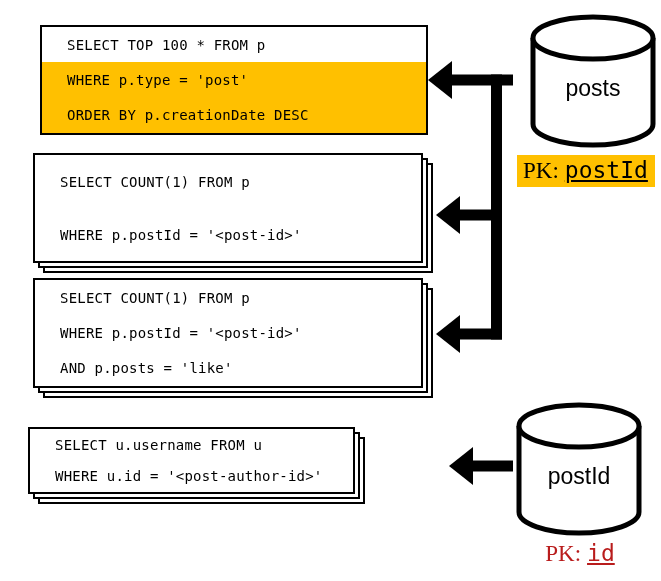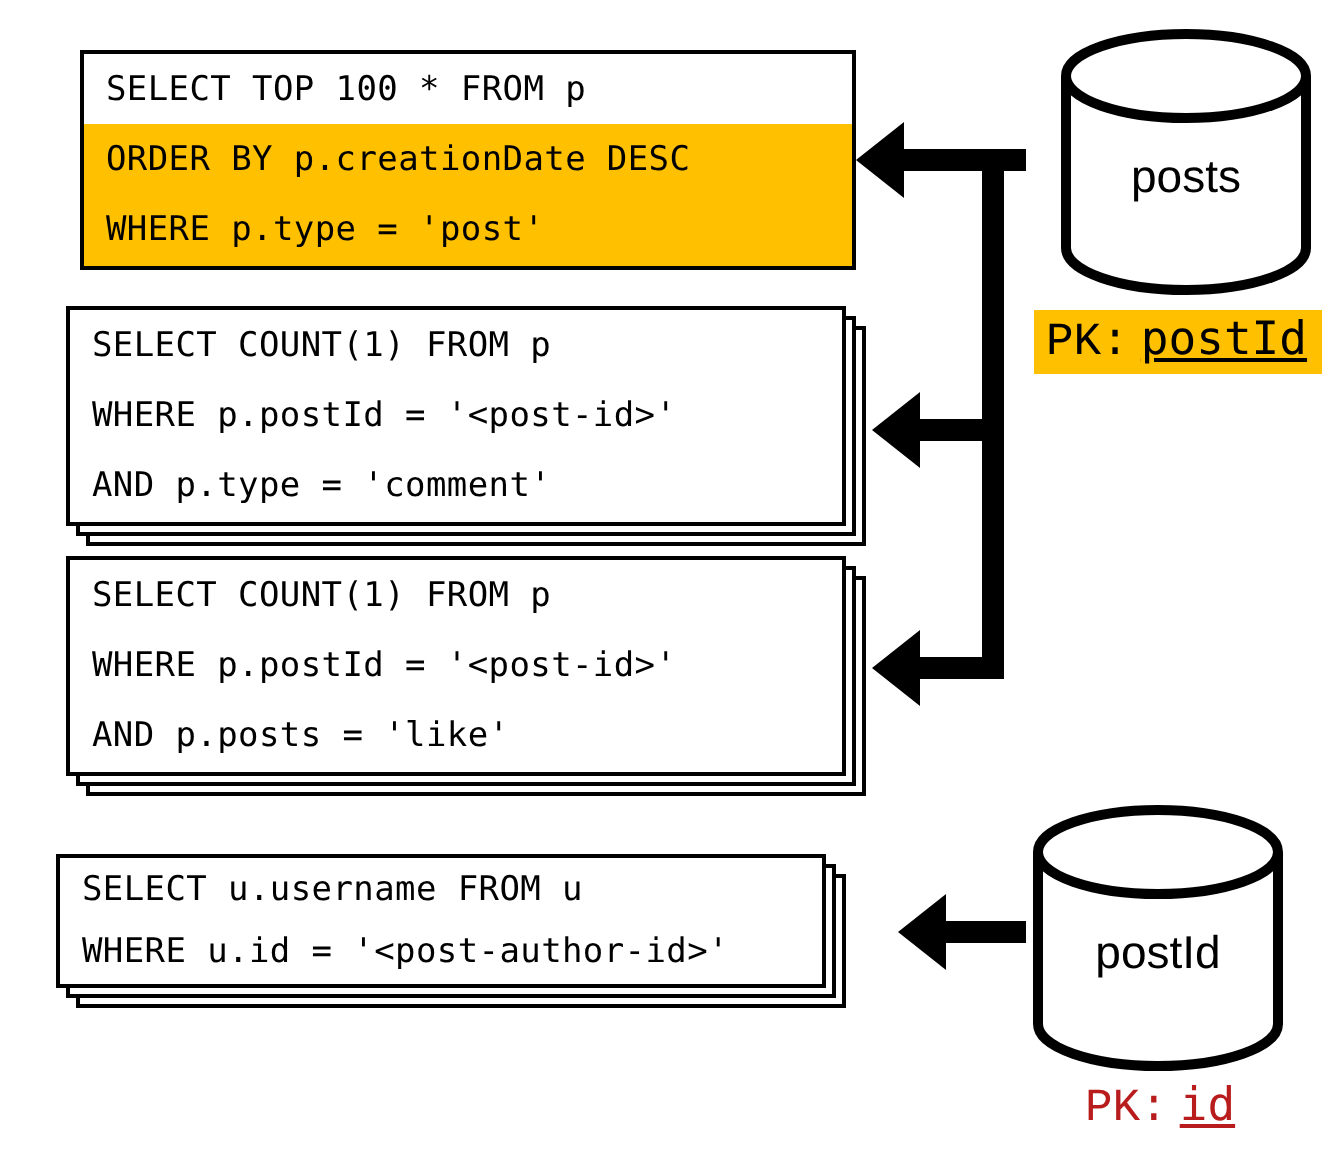--- a/index.html
+++ b/index.html
@@ -28,22 +28,22 @@
     background: #ffffff;
     border: 2.5px solid #000;
     box-sizing: border-box;
     display: flex;
     flex-direction: column;
   }
   .qline {
     flex: 1;
     display: flex;
     align-items: center;
-    padding-left: 11px;
-    font-size: 17px;
+    padding-left: 25px;
+    font-size: 14px;
     letter-spacing: 0.2px;
     color: #000;
     white-space: pre;
   }
   .qline.hl { background: #FFC000; }
   .db {
     position: absolute;
     width: 128px;
     height: 136px;
   }
@@ -71,67 +71,66 @@
     position: absolute;
     left: 515px;
     top: 540px;
     width: 130px;
     text-align: center;
     font-size: 23px;
     color: #b91c1c;
     white-space: nowrap;
   }
   .pk-prefix {
-    font-family: Liberation Mono, monospace;
+    font-family: Liberation Serif, serif;
     margin-right: 6px;
   }
   .pk-field {
     font-family: "DejaVu Sans Mono", monospace;
     text-decoration: underline;
   }
   .arrows {
     position: absolute;
     left: 0; top: 0;
     pointer-events: none;
   }
 </style>
 </head>
 <body>
 
 <div class="canvas">
 
   <div class="qbox" id="box1" style="left:40px; top:25px; width:388px; height:110px;">
     <div class="face">
       <div class="qline">SELECT TOP 100 * FROM p</div>
+      <div class="qline hl">WHERE p.type = 'post'</div>
       <div class="qline hl">ORDER BY p.creationDate DESC</div>
-      <div class="qline hl">WHERE p.type = 'post'</div>
     </div>
   </div>
 
   <div class="qbox" id="box2" style="left:33px; top:153px; width:390px; height:110px;">
     <div class="layer l2"></div>
     <div class="layer l1"></div>
     <div class="face">
       <div class="qline">SELECT COUNT(1) FROM p</div>
       <div class="qline">WHERE p.postId = '&lt;post-id&gt;'</div>
-      <div class="qline">AND p.type = 'comment'</div>
     </div>
   </div>
 
   <div class="qbox" id="box3" style="left:33px; top:278px; width:390px; height:110px;">
     <div class="layer l2"></div>
     <div class="layer l1"></div>
     <div class="face">
       <div class="qline">SELECT COUNT(1) FROM p</div>
       <div class="qline">WHERE p.postId = '&lt;post-id&gt;'</div>
       <div class="qline">AND p.posts = 'like'</div>
     </div>
   </div>
 
-  <div class="qbox" id="box4" style="left:28px; top:427px; width:385px; height:67px;">
+  <div class="qbox" id="box4" style="left:28px; top:427px; width:327px; height:67px;">
     <div class="layer l2"></div>
     <div class="layer l1"></div>
     <div class="face">
       <div class="qline">SELECT u.username FROM u</div>
       <div class="qline">WHERE u.id = '&lt;post-author-id&gt;'</div>
     </div>
   </div>
 
   <div class="db" style="left:529px; top:13px;text-decoration:underline;">
     <svg width="128" height="136" viewBox="0 0 128 136">

